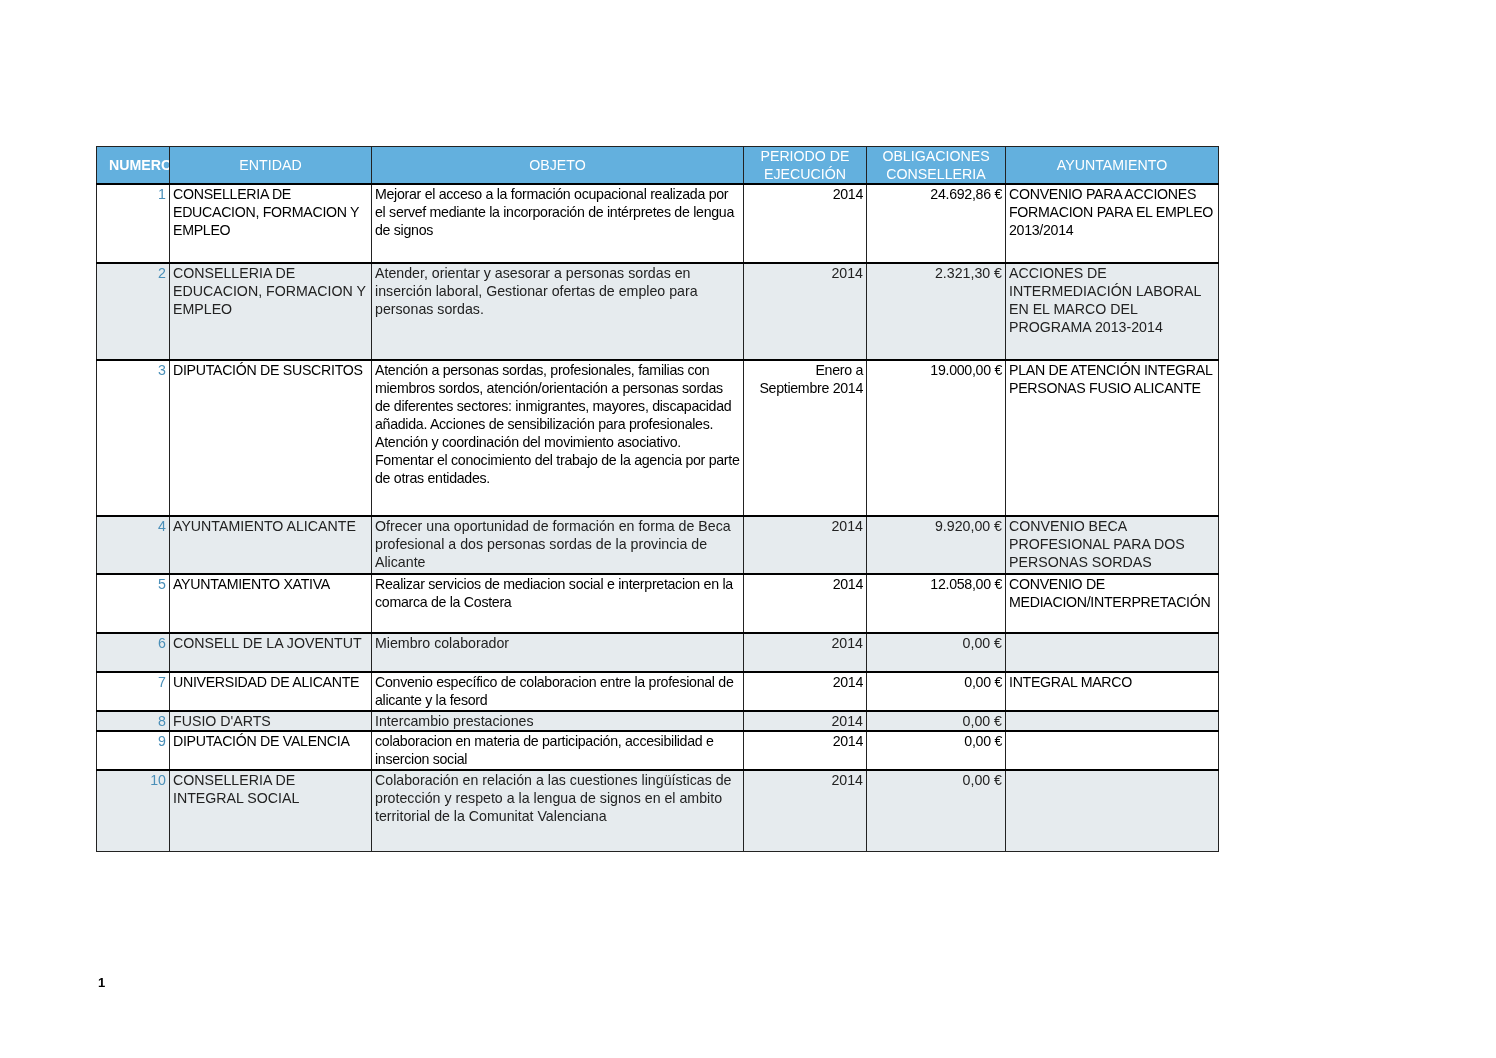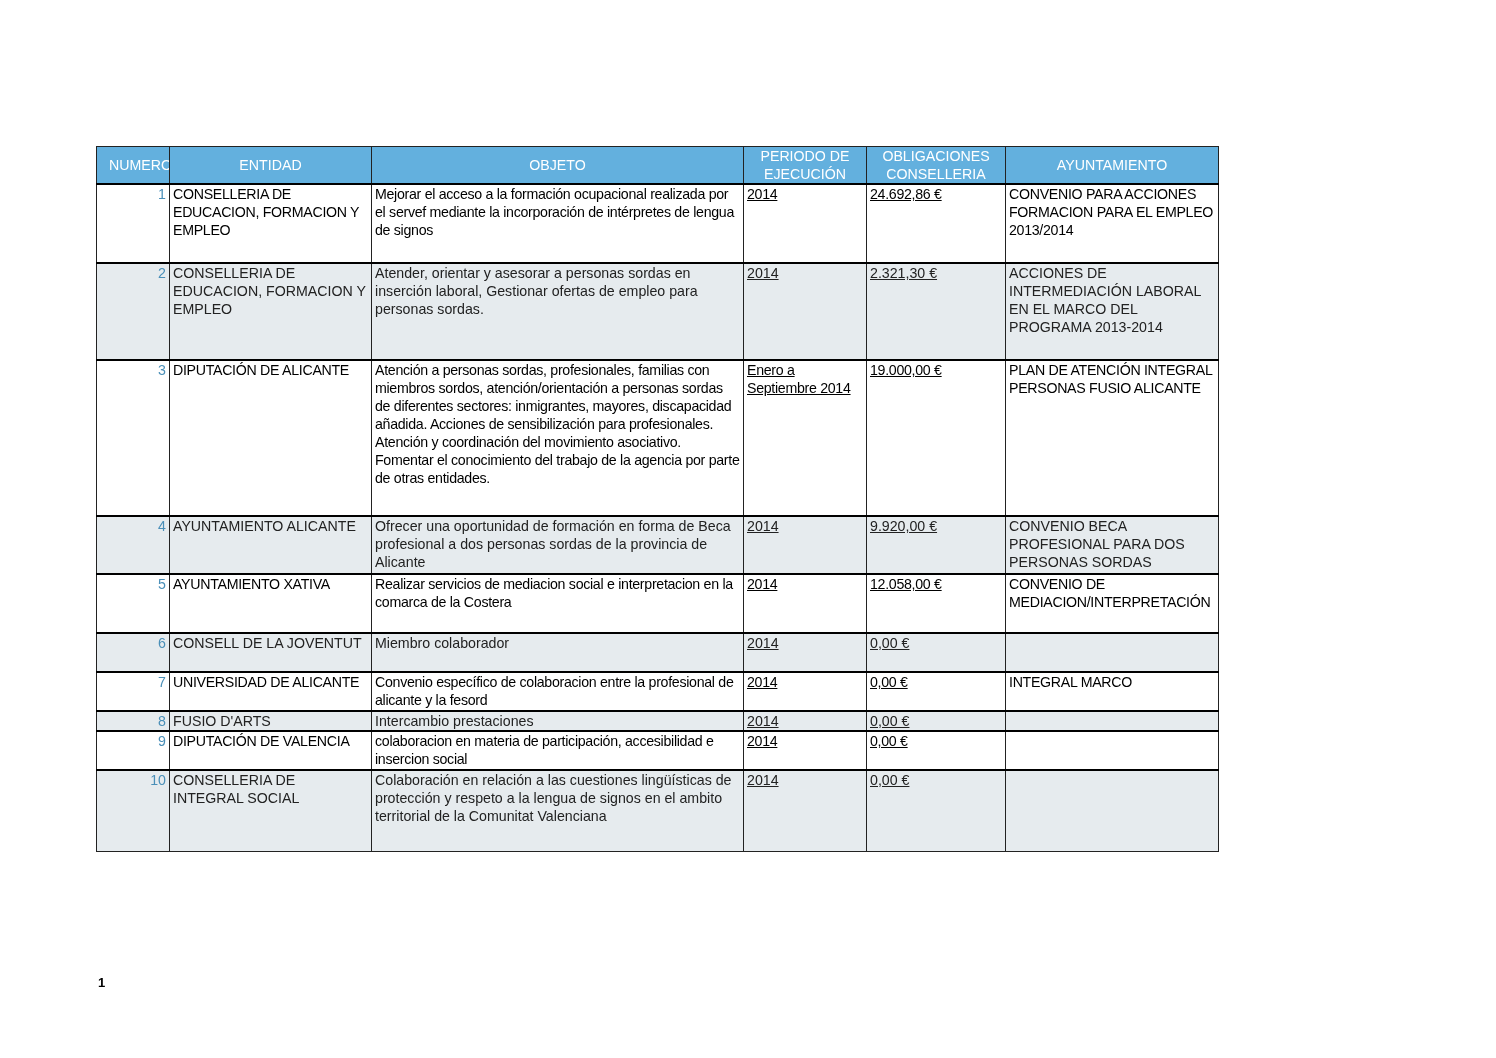--- a/index.html
+++ b/index.html
@@ -25,23 +25,23 @@
     padding: 0 3px 0 3px;
     vertical-align: top;
     font-size: 14.2px; line-height: 18px;
     overflow: hidden;
   }
   table.grid th {
     background: #63b0de; color: #ffffff; font-weight: normal;
     vertical-align: middle; text-align: center;
     line-height: 18px; height: 36px; padding: 0 2px;
   }
-  table.grid th.num-h { text-align: center; padding-left: 12px; }
+  table.grid th.num-h { text-align: center; padding-left: 12px; font-weight: bold; }
   td.num { text-align: right; color: #4a8fb8; padding-right: 1px; }
-  td.right { text-align: left; padding-right: 2px; text-decoration: underline; }
+  td.right { text-align: right; padding-right: 2px; }
   tr.shaded td { background: #e6ebee; color: #222; }
   tr.shaded td.num { color: #4a8fb8; }
   tr.bold td { border-top: 2px solid #000; border-bottom: 2px solid #000; }
   tr.bold td.txt { letter-spacing: -0.3px; }
   .page-num {
     position: absolute; left: 98px; top: 975px;
     font-size: 13px; font-weight: bold;
   }
 </style>
 </head>
@@ -80,21 +80,21 @@
     <tr class="shaded" style="height:97px">
       <td class="num">2</td>
       <td>CONSELLERIA DE EDUCACION, FORMACION Y EMPLEO</td>
       <td>Atender, orientar y asesorar a personas sordas en inserción laboral,  Gestionar ofertas de empleo para personas sordas.</td>
       <td class="right">2014</td>
       <td class="right">2.321,30 €</td>
       <td>ACCIONES DE INTERMEDIACIÓN LABORAL EN EL MARCO DEL PROGRAMA 2013-2014</td>
     </tr>
     <tr class="bold" style="height:156px">
       <td class="num">3</td>
-      <td class="txt">DIPUTACIÓN DE ALICANTE</td>
+      <td class="txt">DIPUTACIÓN DE SUSCRITOS</td>
       <td class="txt">Atención a personas sordas, profesionales, familias con miembros sordos, atención/orientación a personas sordas de diferentes sectores: inmigrantes, mayores, discapacidad añadida. Acciones de sensibilización para profesionales. Atención y coordinación del movimiento asociativo. Fomentar el conocimiento del trabajo de la agencia por parte de otras entidades.</td>
       <td class="right txt">Enero a Septiembre 2014</td>
       <td class="right txt">19.000,00 €</td>
       <td class="txt">PLAN DE ATENCIÓN INTEGRAL PERSONAS FUSIO ALICANTE</td>
     </tr>
     <tr class="shaded" style="height:58px">
       <td class="num">4</td>
       <td>AYUNTAMIENTO ALICANTE</td>
       <td>Ofrecer una oportunidad de formación en forma de Beca profesional a dos personas sordas de la provincia de Alicante</td>
       <td class="right">2014</td>

